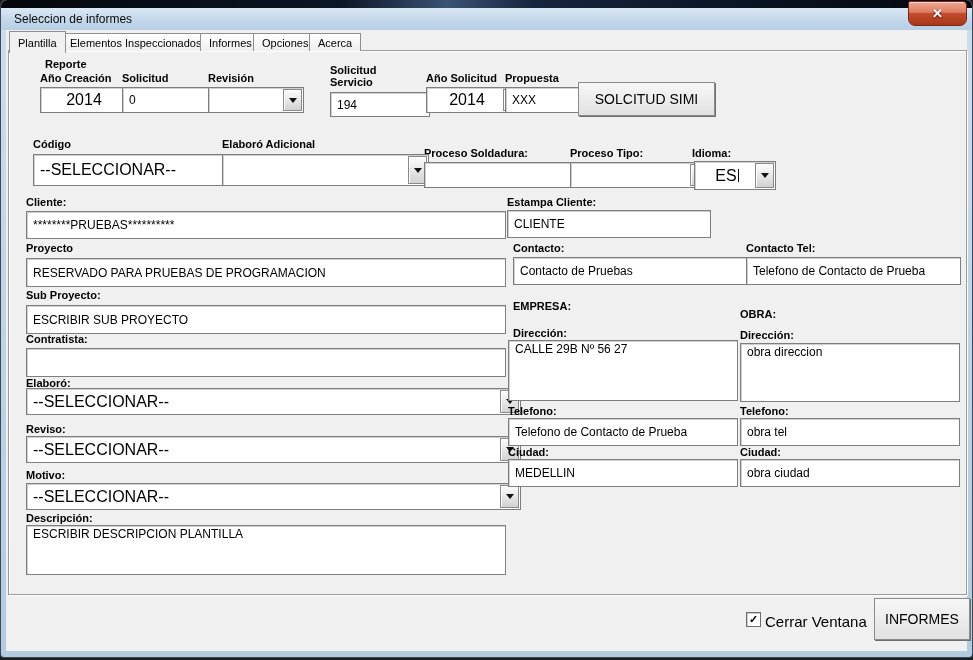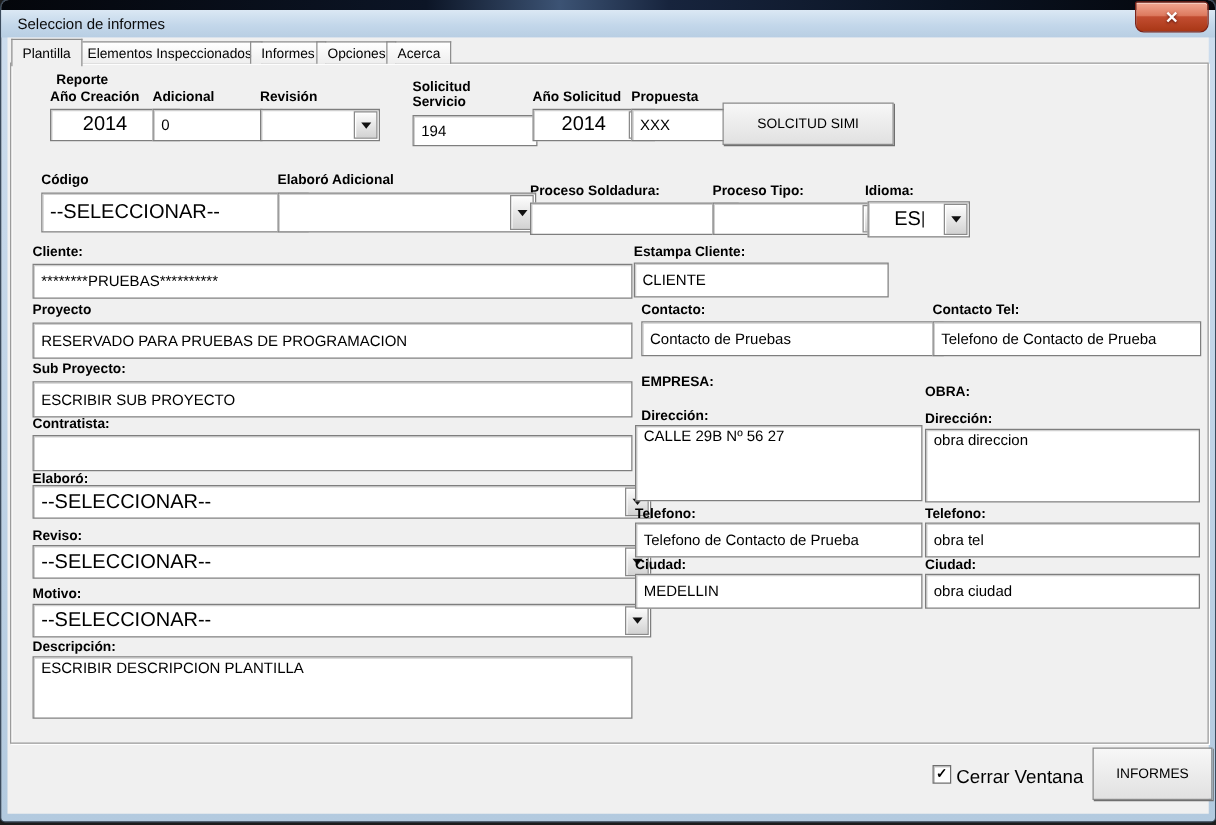--- a/index.html
+++ b/index.html
@@ -43,21 +43,21 @@
   .combo.center{justify-content:center;padding-right:22px;}
   .combo-btn{position:absolute;right:1px;top:1px;bottom:1px;width:17px;
        background:linear-gradient(180deg,#fdfdfd,#d2d2d2);border:1px solid #8a8a8a;
        box-shadow:inset 1px 1px 0 #ffffff;display:flex;align-items:center;justify-content:center;cursor:pointer;}
   .arr{width:0;height:0;border-left:4px solid transparent;border-right:4px solid transparent;
        border-top:5px solid #111;}
   .caret{display:inline-block;width:1px;height:13px;background:#000;margin-left:1px;}
   .button{position:absolute;background:linear-gradient(180deg,#f7f7f7,#e1e1e1);
        border:1px solid #8a8a8a;box-shadow:1px 1px 0 #6f6f6f;
        display:flex;align-items:center;justify-content:center;
-       font-size:11px;color:#000;cursor:pointer;z-index:5;}
+       font-size:14px;color:#000;cursor:pointer;z-index:5;}
   .cb{position:absolute;width:13px;height:13px;background:#fff;border:1px solid #6d6d6d;
        box-shadow:inset 1px 1px 0 #c9c9c9;display:flex;align-items:center;justify-content:center;
        cursor:pointer;z-index:5;}
   .cb span{font-size:11px;font-weight:bold;line-height:1;color:#000;}
   .cb-label{position:absolute;font-size:15px;color:#000;z-index:5;}
   .hdr{position:absolute;font-size:11px;font-weight:bold;color:#000;z-index:4;}
 </style>
 </head>
 <body>
 
@@ -85,21 +85,21 @@
     </div>
   <div class="tab" style="left:253px;">
       <span>Opciones</span>
     </div>
   <div class="tab" style="left:309px;">
       <span>Acerca</span>
     </div>
 
   <span class="lbl" style="left:45px;top:58px;">Reporte</span>
   <span class="lbl" style="left:40px;top:72px;">Año Creación</span>
-  <span class="lbl" style="left:122px;top:72px;">Adicional</span>
+  <span class="lbl" style="left:122px;top:72px;">Solicitud</span>
   <span class="lbl" style="left:208px;top:72px;">Revisión</span>
   <span class="lbl wrap" style="left:330px;top:64px;width:60px;">Solicitud Servicio</span>
   <span class="lbl" style="left:426px;top:72px;">Año Solicitud</span>
   <span class="lbl" style="left:505px;top:72px;">Propuesta</span>
 
   <div class="combo center" style="left:40px;top:87px;width:74px;height:24px;">
     <span>2014</span>
     <span class="combo-btn">
         <i class="arr"></i>
       </span>

